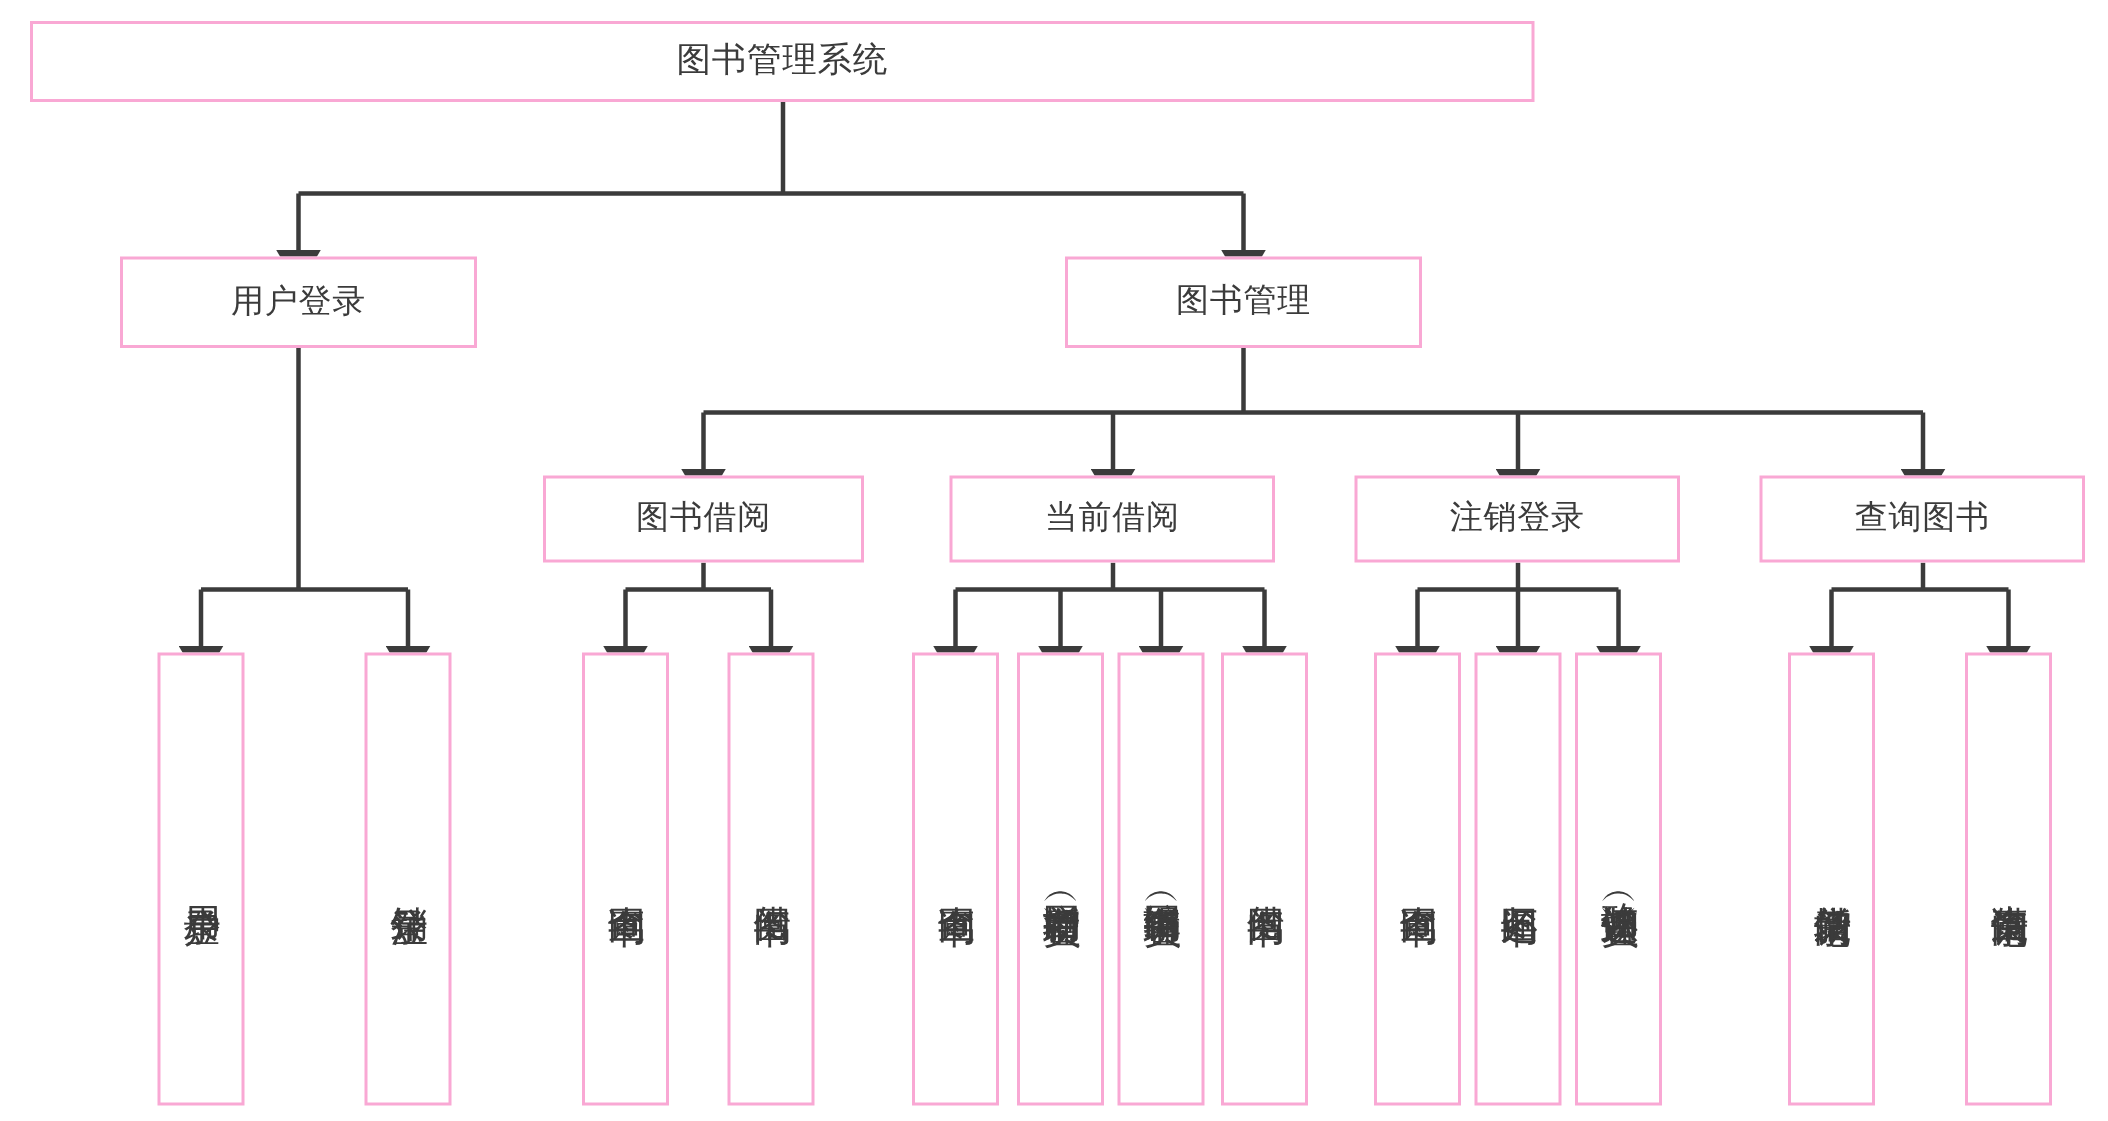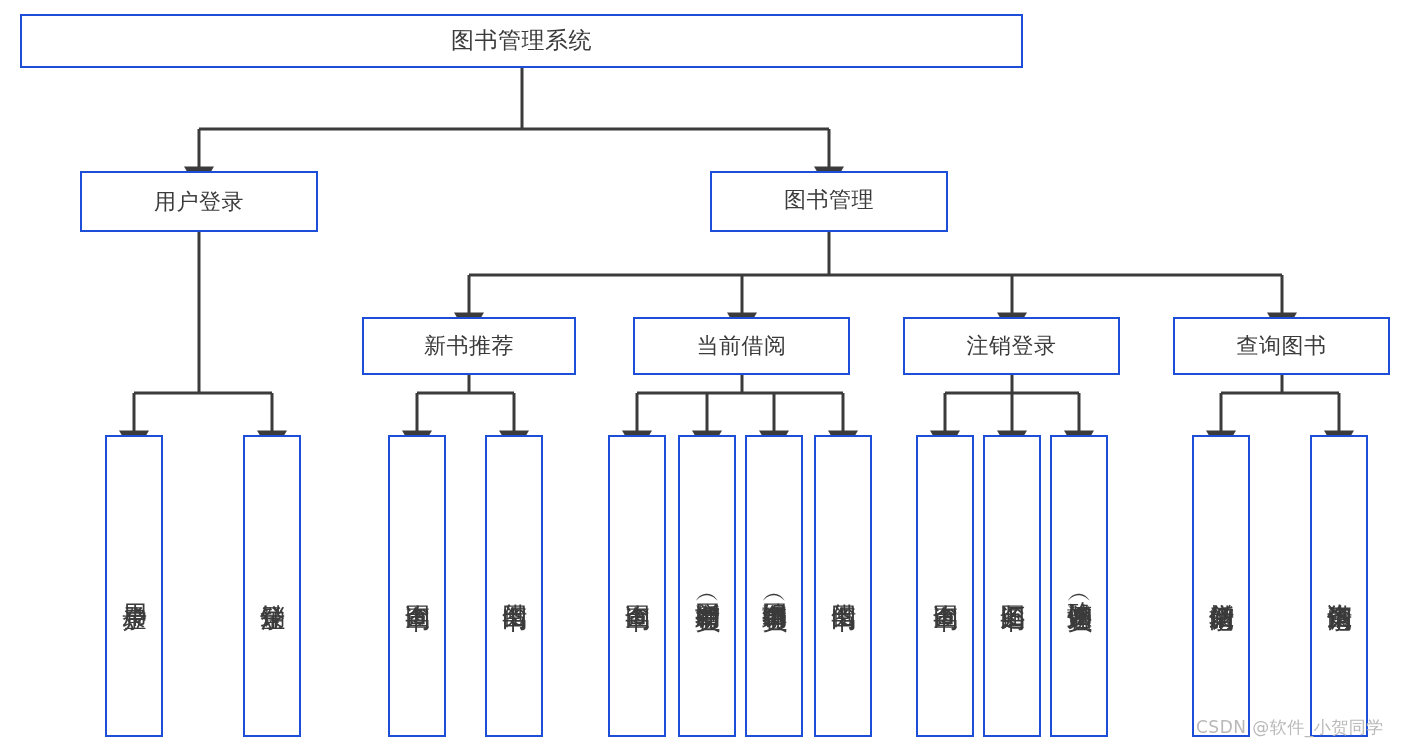--- a/index.html
+++ b/index.html
@@ -23,21 +23,21 @@
     left: 0;
     top: 0;
     width: 1405px;
     height: 747px;
     pointer-events: none;
   }
   .node {
     position: absolute;
     box-sizing: border-box;
     background: #ffffff;
-    border: 2px solid #1d4ed8;
+    border: 2px solid #f9a8d4;
     display: flex;
     align-items: center;
     justify-content: center;
     color: #3b3b3b;
   }
   .node-label {
     color: #3b3b3b;
     line-height: 1.18;
     text-align: center;
     letter-spacing: 0.5px;
@@ -125,21 +125,21 @@
       <div class="node level-root" style="left: 20px; top: 14px; width: 1003px; height: 54px;">
         <span class="node-label">图书管理系统</span>
       </div>
       <div class="node level-1" style="left: 80px; top: 171px; width: 238px; height: 61px;">
         <span class="node-label">用户登录</span>
       </div>
       <div class="node level-1" style="left: 710px; top: 171px; width: 238px; height: 61px; font-family: Liberation Mono, monospace;">
         <span class="node-label">图书管理</span>
       </div>
       <div class="node level-2" style="left: 362px; top: 317px; width: 214px; height: 58px;">
-        <span class="node-label">新书推荐</span>
+        <span class="node-label">图书借阅</span>
       </div>
       <div class="node level-2" style="left: 633px; top: 317px; width: 217px; height: 58px;">
         <span class="node-label">当前借阅</span>
       </div>
       <div class="node level-2" style="left: 903px; top: 317px; width: 217px; height: 58px;">
         <span class="node-label">注销登录</span>
       </div>
       <div class="node level-2" style="left: 1173px; top: 317px; width: 217px; height: 58px;">
         <span class="node-label">查询图书</span>
       </div>
@@ -177,15 +177,14 @@
         <span class="node-label">确认归还（管理员）</span>
       </div>
       <div class="node level-leaf" style="left: 1192px; top: 435px; width: 58px; height: 302px;">
         <span class="node-label">新增借阅记录</span>
       </div>
       <div class="node level-leaf" style="left: 1310px; top: 435px; width: 58px; height: 302px;">
         <span class="node-label">查询借阅记录</span>
       </div>
     </div>
 
-  <div class="watermark" style="left: 1196px; top: 716px;">CSDN @软件_小贺同学</div>
 
 </div>
 
 </body></html>

